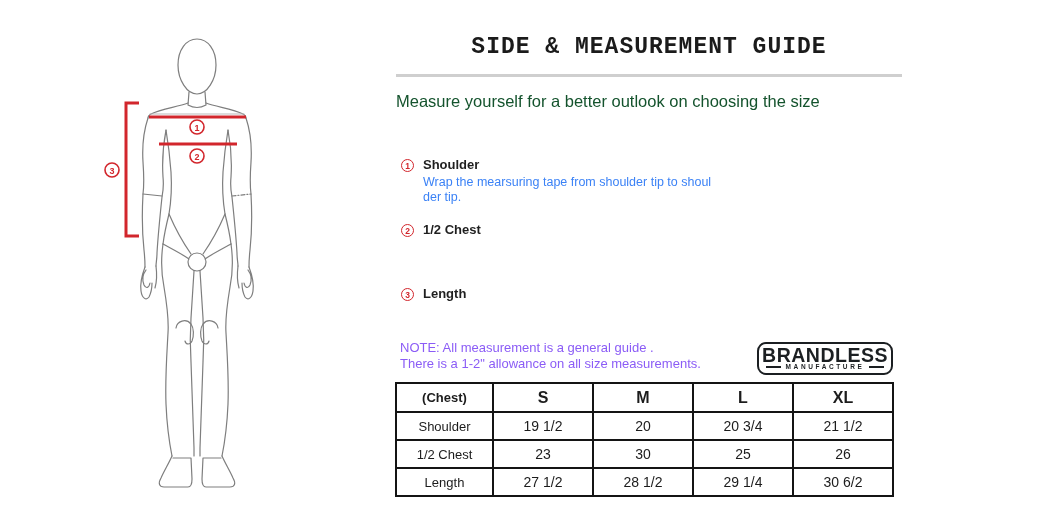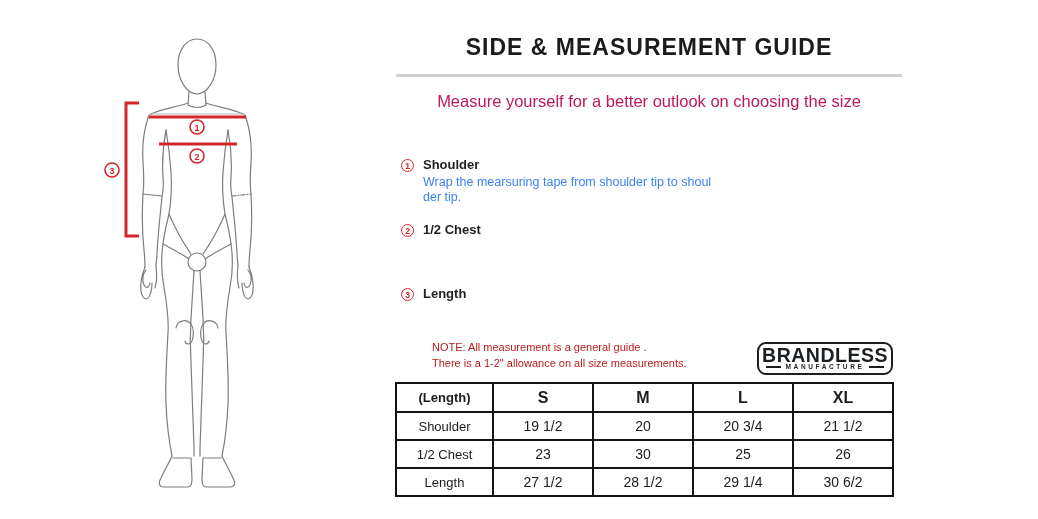--- a/index.html
+++ b/index.html
@@ -14,44 +14,44 @@
   .figure-svg { position: absolute; left: 0; top: 0; width: 390px; height: 519px; }
   .fig-line { stroke: #7e7e7e; stroke-width: 1.2; fill: none; stroke-linecap: round; stroke-linejoin: round; }
   .fig-faint { stroke: #b9b9b9; }
   .red-line { stroke: #d2262c; stroke-width: 3; fill: none; }
   .marker-circle { fill: #ffffff; stroke: #d2262c; stroke-width: 1.6; }
   .marker-num { font: bold 9px "Liberation Sans", sans-serif; fill: #d2262c; text-anchor: middle; }
 
   
   .page-title {
     position: absolute; left: 396px; top: 34px; width: 506px;
-    text-align: center; font-family: Liberation Sans, sans-serif;
+    text-align: center; font-family: Liberation Mono, monospace;
     font-weight: bold; font-size: 23px; letter-spacing: 1px; color: #1b1b1b;
     white-space: nowrap;
   }
   .title-divider { position: absolute; left: 396px; top: 74px; width: 506px; height: 3px; background: #cfcfcf; }
   .subtitle {
     position: absolute; left: 396px; top: 92px; width: 506px;
-    text-align: center; font-size: 16.5px; color: #be185d; white-space: nowrap;
+    font-size: 16.5px; color: #14532d; white-space: nowrap;
   }
 
   .item { position: absolute; left: 401px; display: flex; gap: 9px; }
   .item-1 { top: 157px; } .item-2 { top: 222px; } .item-3 { top: 286px; }
   .num-badge {
     width: 13px; height: 13px; margin-top: 2px; flex: 0 0 13px;
     border: 1.5px solid #d2262c; border-radius: 50%;
     color: #d2262c; font-size: 8.5px; font-weight: bold; line-height: 10px;
     display: flex; align-items: center; justify-content: center;
   }
   .item-title { font-weight: bold; font-size: 13px; color: #1f1f1f; margin-bottom: 3px; }
   .item-desc { font-size: 12.5px; color: #3b82f6; line-height: 14.5px; }
 
   .note {
-    position: absolute; left: 432px; top: 340px;
-    font-size: 11px; line-height: 15.5px; color: #b91c1c;
+    position: absolute; left: 400px; top: 340px;
+    font-size: 13px; line-height: 15.5px; color: #8b5cf6;
   }
 
   .brand-box {
     position: absolute; left: 757px; top: 342px; width: 136px; height: 33px;
     border: 2.5px solid #1b1f22; border-radius: 9px; background: #fff;
     display: flex; flex-direction: column; align-items: center; justify-content: flex-start;
     padding-top: 1px;
   }
   .brand-name {
     font-size: 19.5px; font-weight: bold; letter-spacing: 0.5px;
@@ -185,21 +185,21 @@
   <table class="size-table">
     <colgroup>
       <col class="c-unit">
         <col class="c-size">
         <col class="c-size">
         <col class="c-size">
         <col class="c-size">
     </colgroup>
     <tbody>
         <tr class="head-row">
-      <th class="unit-header">(Length)</th>
+      <th class="unit-header">(Chest)</th>
       <th class="size-header">S</th>
       <th class="size-header">M</th>
       <th class="size-header">L</th>
       <th class="size-header">XL</th>
     </tr>
     <tr>
       <td class="row-label">Shoulder</td>
       <td class="cell-value">19 1/2</td>
       <td class="cell-value">20</td>
       <td class="cell-value">20 3/4</td>

